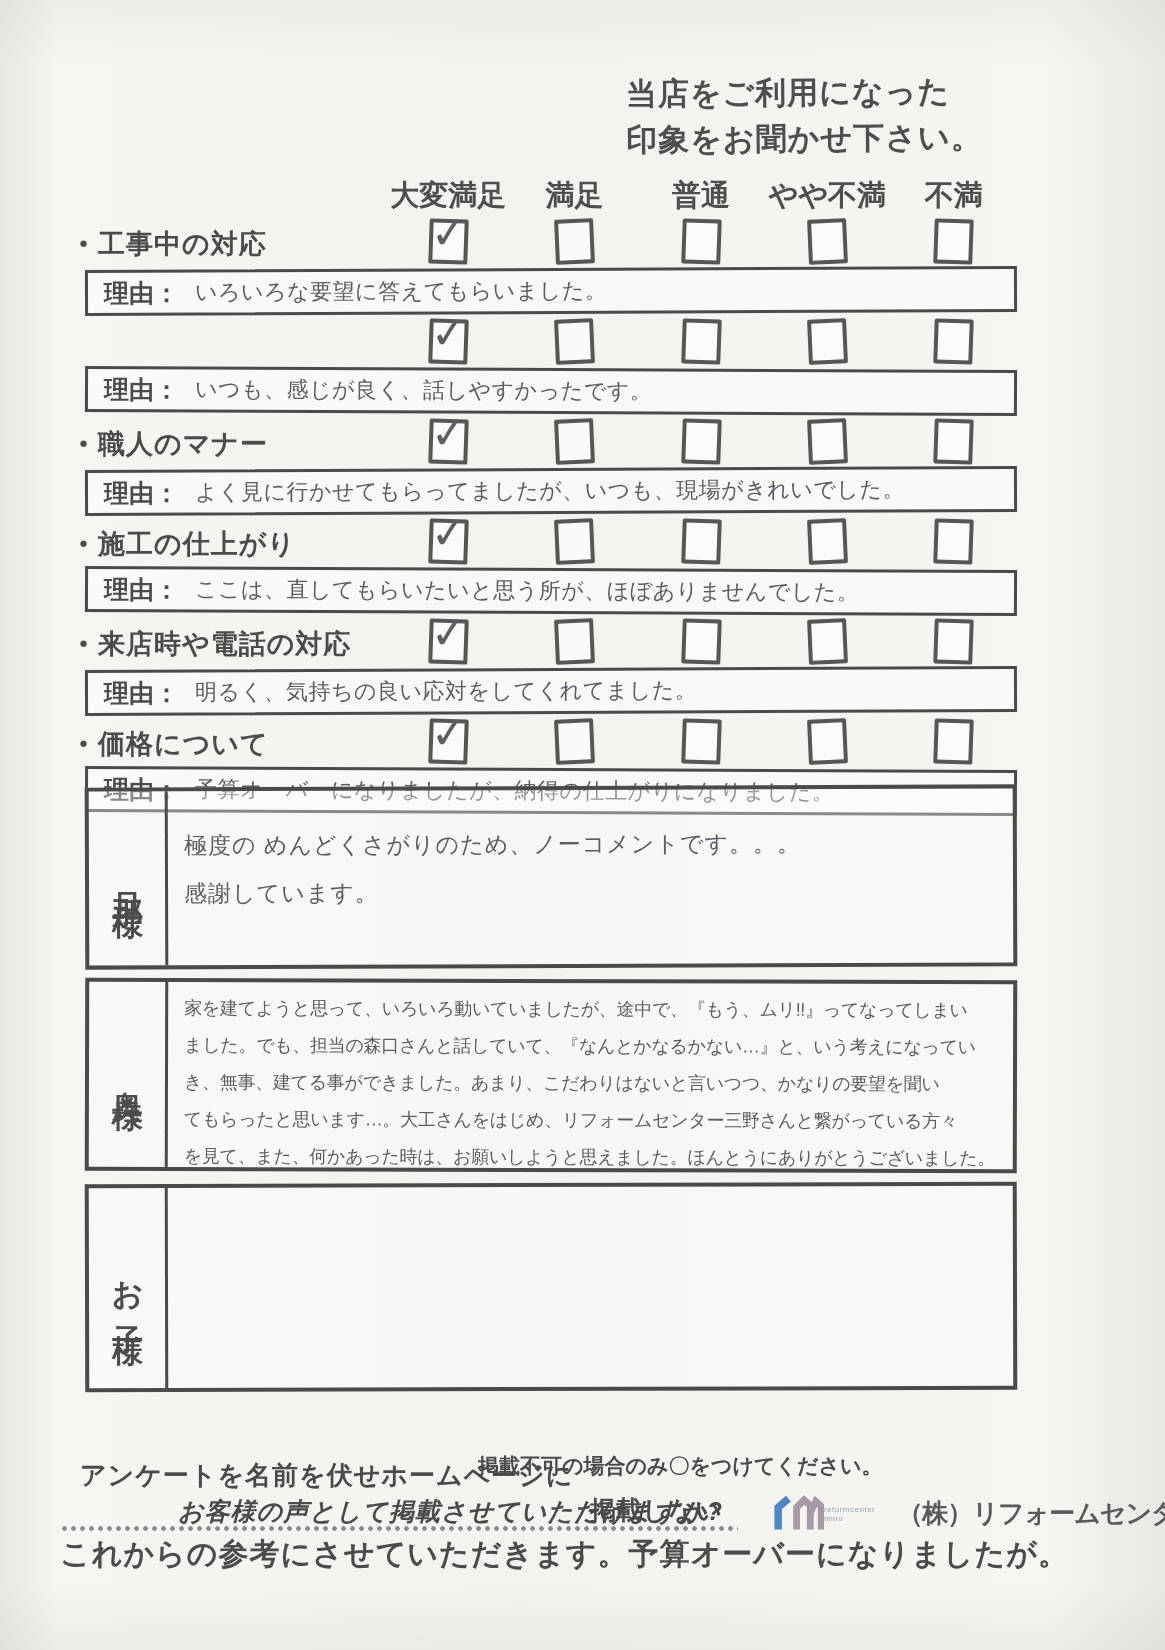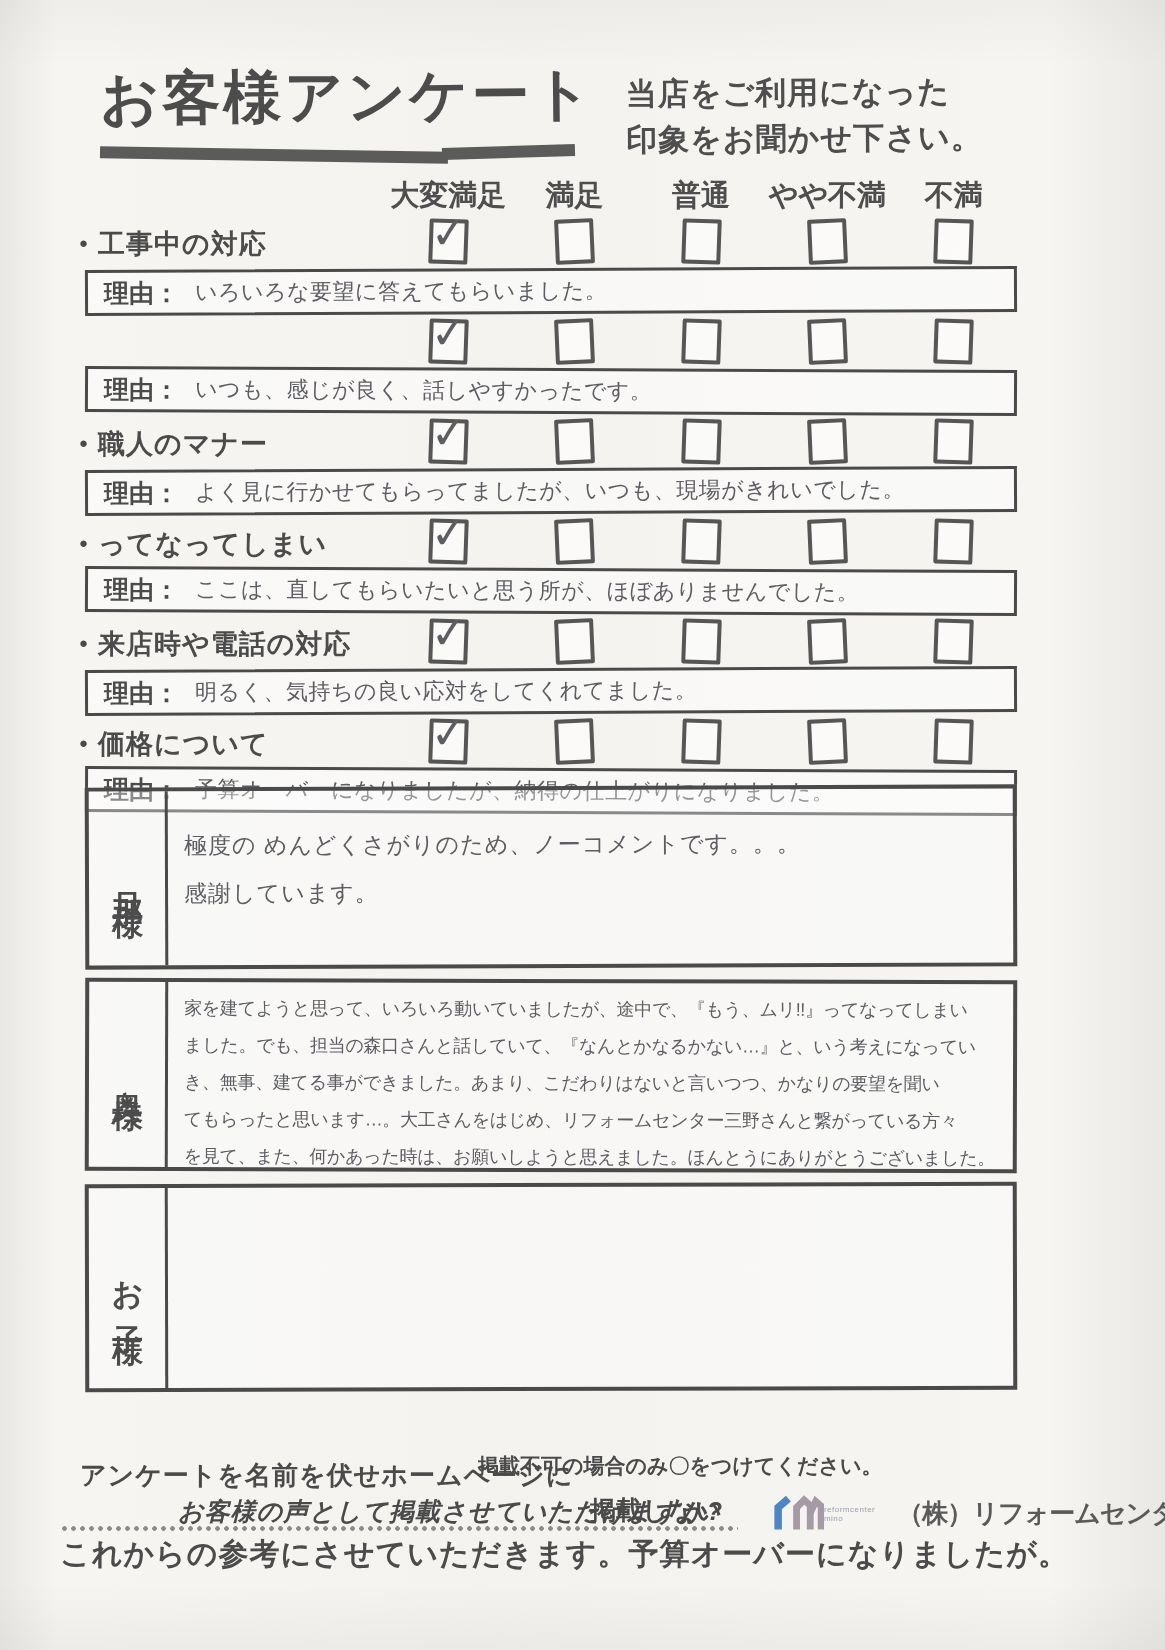--- a/index.html
+++ b/index.html
@@ -66,27 +66,20 @@
   .logo-block{position:absolute;left:712px;top:50px;display:flex;align-items:center;}
   .logo-mark{display:flex;flex-direction:row;align-items:center;margin-right:12px;}
   .logo-sub{font-size:8px;color:#9aa0b0;letter-spacing:0.5px;margin-top:1px;}
   .company{font-size:26px;font-weight:bold;color:#5a5a5a;white-space:nowrap;letter-spacing:-1px;}
 </style>
 </head>
 <body>
 
 <div class="sheet">
 
-  <div class="title-block">
-    <h1 class="title">お客様アンケート</h1>
-    <div class="title-underline">
-      <span class="ul-l"></span>
-      <span class="ul-r"></span>
-    </div>
-  </div>
 
   <div class="intro">
     <div>当店をご利用になった</div>
     <div>印象をお聞かせ下さい。</div>
   </div>
 
   <div class="ratings">
     <div class="options-row" id="options-row">
         <div class="opt-cell">大変満足</div>
         <div class="opt-cell">満足</div>
@@ -166,21 +159,21 @@
             <div class="cell">
               <div class="checkbox"></div>
             </div>
           </div>
         </div>
         <div class="reason-box tilt-b">
           <span class="reason-label">理由：</span>
           <span class="reason-text hand">よく見に行かせてもらってましたが、いつも、現場がきれいでした。</span>
         </div>
         <div class="q-row">
-          <div class="q-label"><span class="bullet">●</span><span>ってなってしまい</span></div>
+          <div class="q-label"><span class="bullet">●</span><span>施工の仕上がり</span></div>
           <div class="cells">
             <div class="cell">
               <div class="checkbox">
                 <span class="check-mark">✓</span>
               </div>
             </div>
             <div class="cell">
               <div class="checkbox"></div>
             </div>
             <div class="cell">

